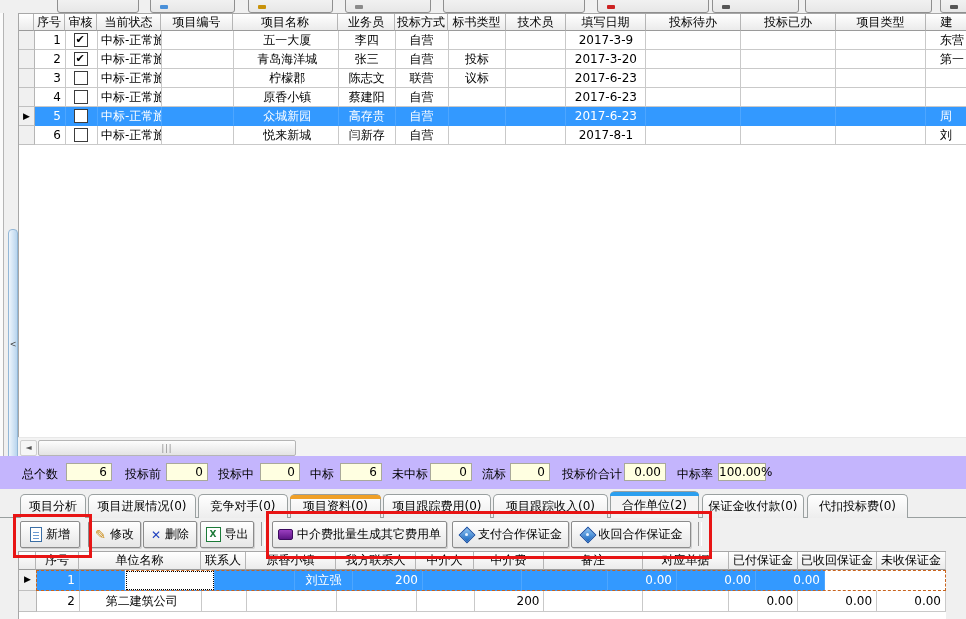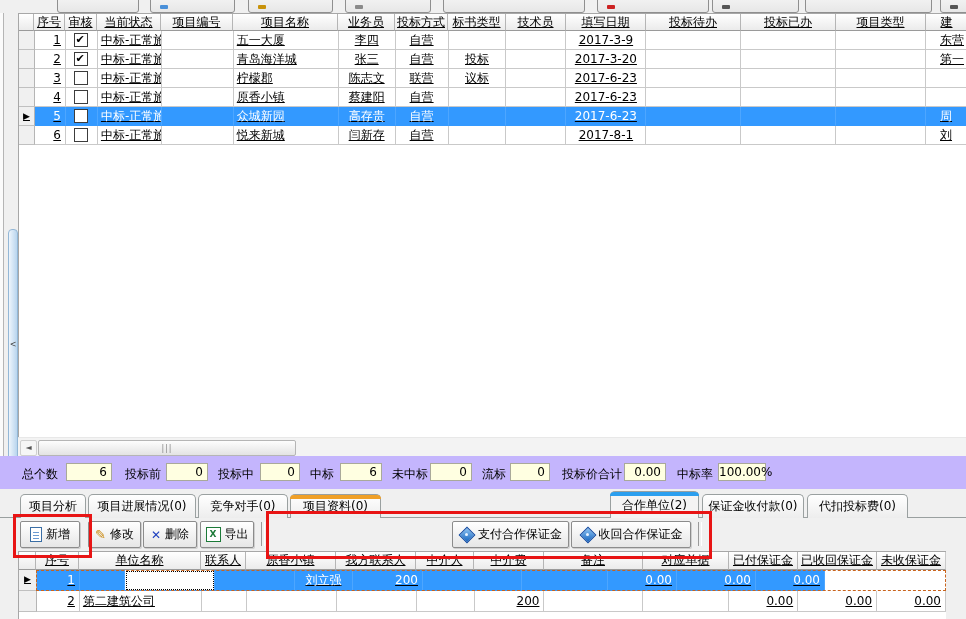--- a/index.html
+++ b/index.html
@@ -12,29 +12,29 @@
   .chip{position:absolute;bottom:3px;left:9px;width:8px;height:4px;border-radius:1px;}
 
   
   #left-strip{position:absolute;left:0;top:13px;width:18px;height:606px;background:#f0f0f0;}
   #left-strip .edge{position:absolute;left:0;top:0;width:3px;height:443px;background:#fbfbfb;border-right:1px solid #b5b5b5;}
   #splitter{position:absolute;left:8px;top:216px;width:8px;height:229px;background:linear-gradient(90deg,#eef5fc,#b9d5ee);
             border:1px solid #93b7d6;border-radius:4px;display:flex;align-items:center;justify-content:center;
             font-size:8px;color:#444;}
 
   
-  .grid{position:absolute;background:#fff;border-left:1px solid #a7a7a7;border-top:1px solid #a7a7a7;text-decoration:underline;}
+  .grid{position:absolute;background:#fff;border-left:1px solid #a7a7a7;border-top:1px solid #a7a7a7;}
   .grow{display:flex;}
   .cell{box-sizing:border-box;border-right:1px solid #c9c9c9;border-bottom:1px solid #c9c9c9;
         overflow:hidden;white-space:nowrap;}
   .hcell{box-sizing:border-box;border-right:1px solid #b5b5b5;border-bottom:1px solid #9a9a9a;
          background:linear-gradient(#ffffff,#ebebeb);text-align:center;overflow:hidden;white-space:nowrap;}
   .gutter{background:#f0f0f0;border-right:1px solid #b5b5b5;border-bottom:1px solid #c0c0c0;
           text-align:center;font-size:9px;line-height:18px;color:#000;}
-  .ar{text-align:right;padding-right:4px;} .al{text-align:left;padding-left:3px;} .ac{text-align:center;}
+  .ar{text-align:right;padding-right:4px;} .al{text-align:center;padding-left:3px;} .ac{text-align:center;}
 
   
   #main-grid{left:18px;top:13px;width:948px;height:424px;}
   #main-grid .grow{height:19px;line-height:18px;}
   #main-grid .ghead{height:17px;line-height:16px;}
   .tc0{width:15px}.tc1{width:31px}.tc2{width:32px}.tc3{width:64px}.tc4{width:72px}.tc5{width:105px}
   .tc6{width:57px}.tc7{width:53px}.tc8{width:58px}.tc9{width:60px}.tc10{width:80px}.tc11{width:95px}
   .tc12{width:95px}.tc13{width:90px}.tc14{width:41px;border-right:none}
   .sel .cell{background:#3399ff;color:#fff;border-right-color:#4da6ff;border-bottom-color:#3399ff;}
   .clipped{padding-left:14px;}
@@ -316,20 +316,26 @@
     <div class="tab" style="left:88px;width:108px">
         <span>项目进展情况(0)</span>
       </div>
     <div class="tab" style="left:198px;width:90px">
         <span>竞争对手(0)</span>
       </div>
     <div class="tab" style="left:290px;width:91px">
         <div class="stripe" style="background:#f0a028"></div>
         <span>项目资料(0)</span>
       </div>
+    <div class="tab" style="left:383px;width:108px">
+        <span>项目跟踪费用(0)</span>
+      </div>
+    <div class="tab" style="left:493px;width:115px">
+        <span>项目跟踪收入(0)</span>
+      </div>
     <div class="tab active" style="left:610px;width:89px">
         <div class="stripe" style="background:#2b9fef"></div>
         <span>合作单位(2)</span>
       </div>
     <div class="tab" style="left:702px;width:102px">
         <span>保证金收付款(0)</span>
       </div>
     <div class="tab" style="left:807px;width:101px">
         <span>代扣投标费(0)</span>
       </div>
@@ -346,20 +352,24 @@
       </div>
     <div class="btn" style="left:143px;width:54px">
         <span class="ic ic-x">✕</span>
         <span>删除</span>
       </div>
     <div class="btn" style="left:200px;width:54px">
         <span class="ic ic-excel">X</span>
         <span>导出</span>
       </div>
     <div class="vsep" style="left:261px"></div>
+    <div class="btn" style="left:272px;width:175px">
+        <span class="ic ic-purple"></span>
+        <span>中介费批量生成其它费用单</span>
+      </div>
     <div class="btn" style="left:452px;width:117px">
         <span class="ic ic-diamond"></span>
         <span>支付合作保证金</span>
       </div>
     <div class="btn" style="left:571px;width:120px">
         <span class="ic ic-diamond"></span>
         <span>收回合作保证金</span>
       </div>
     <div class="vsep" style="left:698px"></div>
   </div>

